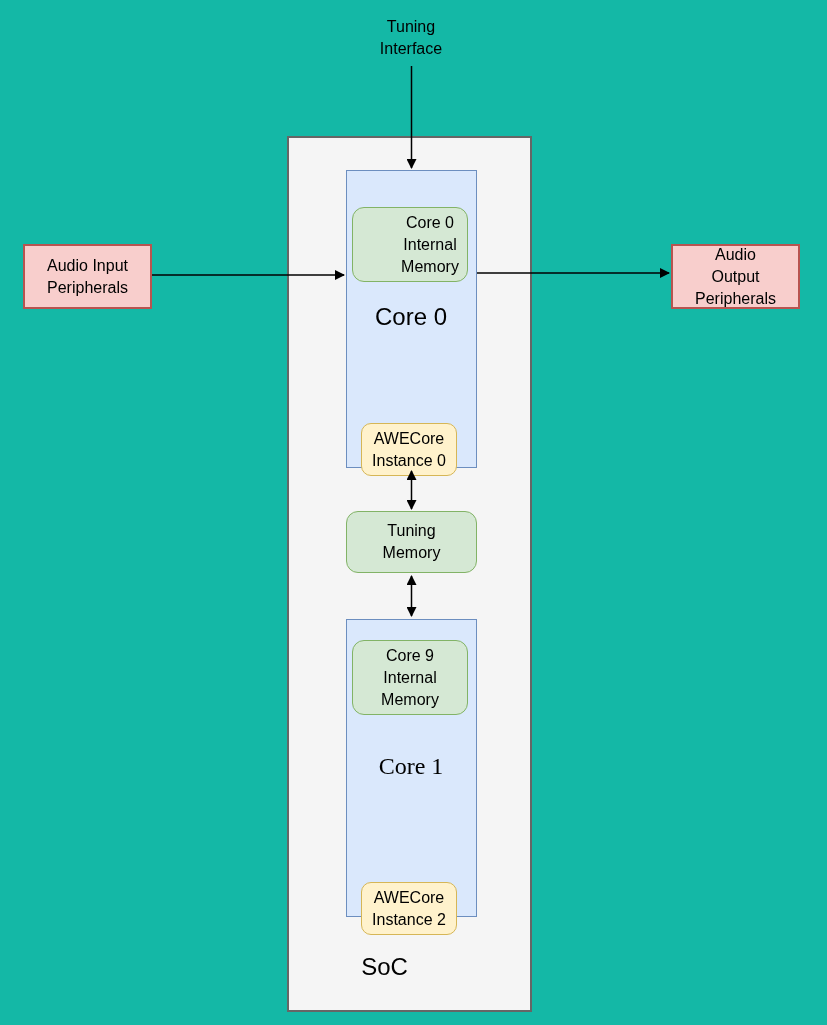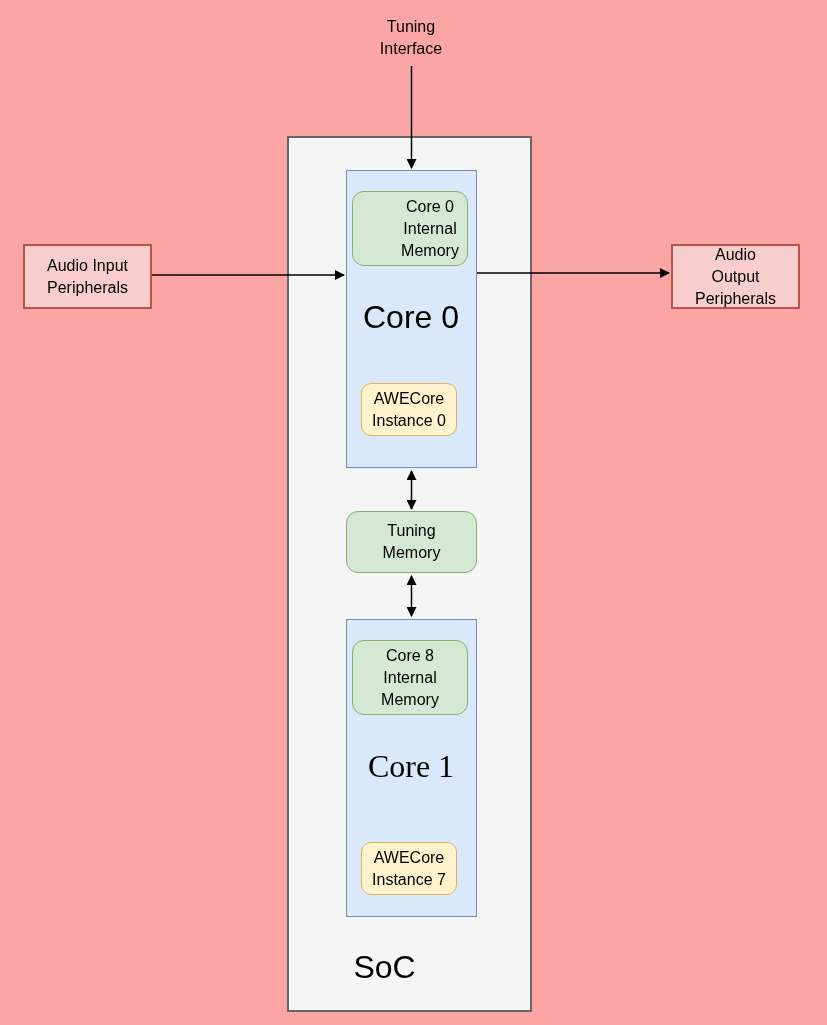--- a/index.html
+++ b/index.html
@@ -4,21 +4,21 @@
 <style>
   html, body {
     margin: 0;
     padding: 0;
     background: #ffffff;
   }
   #canvas {
     position: relative;
     width: 827px;
     height: 1025px;
-    background: #fca5a5;
+    background: #14b8a6;
     font-family: "Liberation Sans", sans-serif;
     color: #000000;
     overflow: hidden;
   }
   .box {
     position: absolute;
     box-sizing: border-box;
     display: flex;
     align-items: center;
     justify-content: center;
@@ -32,32 +32,33 @@
   }
   .green-box {
     background: #d5e8d4;
     border: 1.5px solid #82b366;
     border-radius: 12px;
   }
   .yellow-box {
     background: #fff2cc;
     border: 1.5px solid #d6b656;
     border-radius: 10px;
+    margin-top: 40px;
   }
   .red-box {
     background: #f8cecc;
     border: 2px solid #b85450;
   }
   .gray-box {
     background: #f5f5f5;
     border: 2px solid #666666;
   }
   .big-label {
     position: absolute;
-    font-size: 32px;
+    font-size: 24px;
     line-height: 30px;
     text-align: center;
     display: flex;
     align-items: center;
     justify-content: center;
   }
   .free-label {
     position: absolute;
     font-size: 16px;
     line-height: 22px;
@@ -80,21 +81,21 @@
   }
 
   
   #soc-box            { left: 287px; top: 136px; width: 245px; height: 876px; }
   #soc-label          { left: 0;     top: 814px; width: 191px; height: 30px; }
 
   #core0-box          { left: 57px;  top: 32px;  width: 131px; height: 298px; }
   #core1-box          { left: 57px;  top: 481px; width: 131px; height: 298px; }
   #shared-memory-box  { left: 57px;  top: 373px; width: 131px; height: 62px; }
 
-  #core0-memory-box   { left: 5px;   top: 20px;  width: 116px; height: 75px; padding-left: 40px; }
+  #core0-memory-box   { left: 5px;   top: 36px;  width: 116px; height: 75px; padding-left: 40px; }
   #core0-label        { left: 0;     top: 131px; width: 128px; height: 30px; }
   #awecore0-box       { left: 14px;  top: 212px; width: 96px;  height: 53px; }
 
   #core1-memory-box   { left: 5px;   top: 20px;  width: 116px; height: 75px; }
   #core1-label        { left: 0;     top: 131px; width: 128px; height: 30px; font-family: Liberation Serif, serif; }
   #awecore1-box       { left: 14px;  top: 222px; width: 96px;  height: 53px; }
 
   #audio-input-box    { left: 23px;  top: 244px; width: 129px; height: 65px; }
   #audio-output-box   { left: 671px; top: 244px; width: 129px; height: 65px; }
 
@@ -128,25 +129,25 @@
         <span class="wrap-90">AWECore Instance 0</span>
       </div>
     </div>
 
     <div id="shared-memory-box" class="box green-box">
       <span class="wrap-80">Tuning Memory</span>
     </div>
 
     <div id="core1-box" class="box blue-box">
       <div id="core1-memory-box" class="box green-box">
-        <span class="wrap-72">Core 8 Internal Memory</span>
+        <span class="wrap-72">Core 9 Internal Memory</span>
       </div>
       <div id="core1-label" class="big-label">Core 1</div>
       <div id="awecore1-box" class="box yellow-box">
-        <span class="wrap-90">AWECore Instance 7</span>
+        <span class="wrap-90">AWECore Instance 2</span>
       </div>
     </div>
 
     <div id="soc-label" class="big-label">SoC</div>
   </div>
 
   <svg id="connector-layer" viewBox="0 0 827 1025" xmlns="http://www.w3.org/2000/svg">
     <defs>
       <marker id="arrowhead" markerUnits="userSpaceOnUse" markerWidth="10" markerHeight="10" refX="9" refY="5" orient="auto">
         <path d="M0,0 L10,5 L0,10 Z" fill="#000000"></path>

